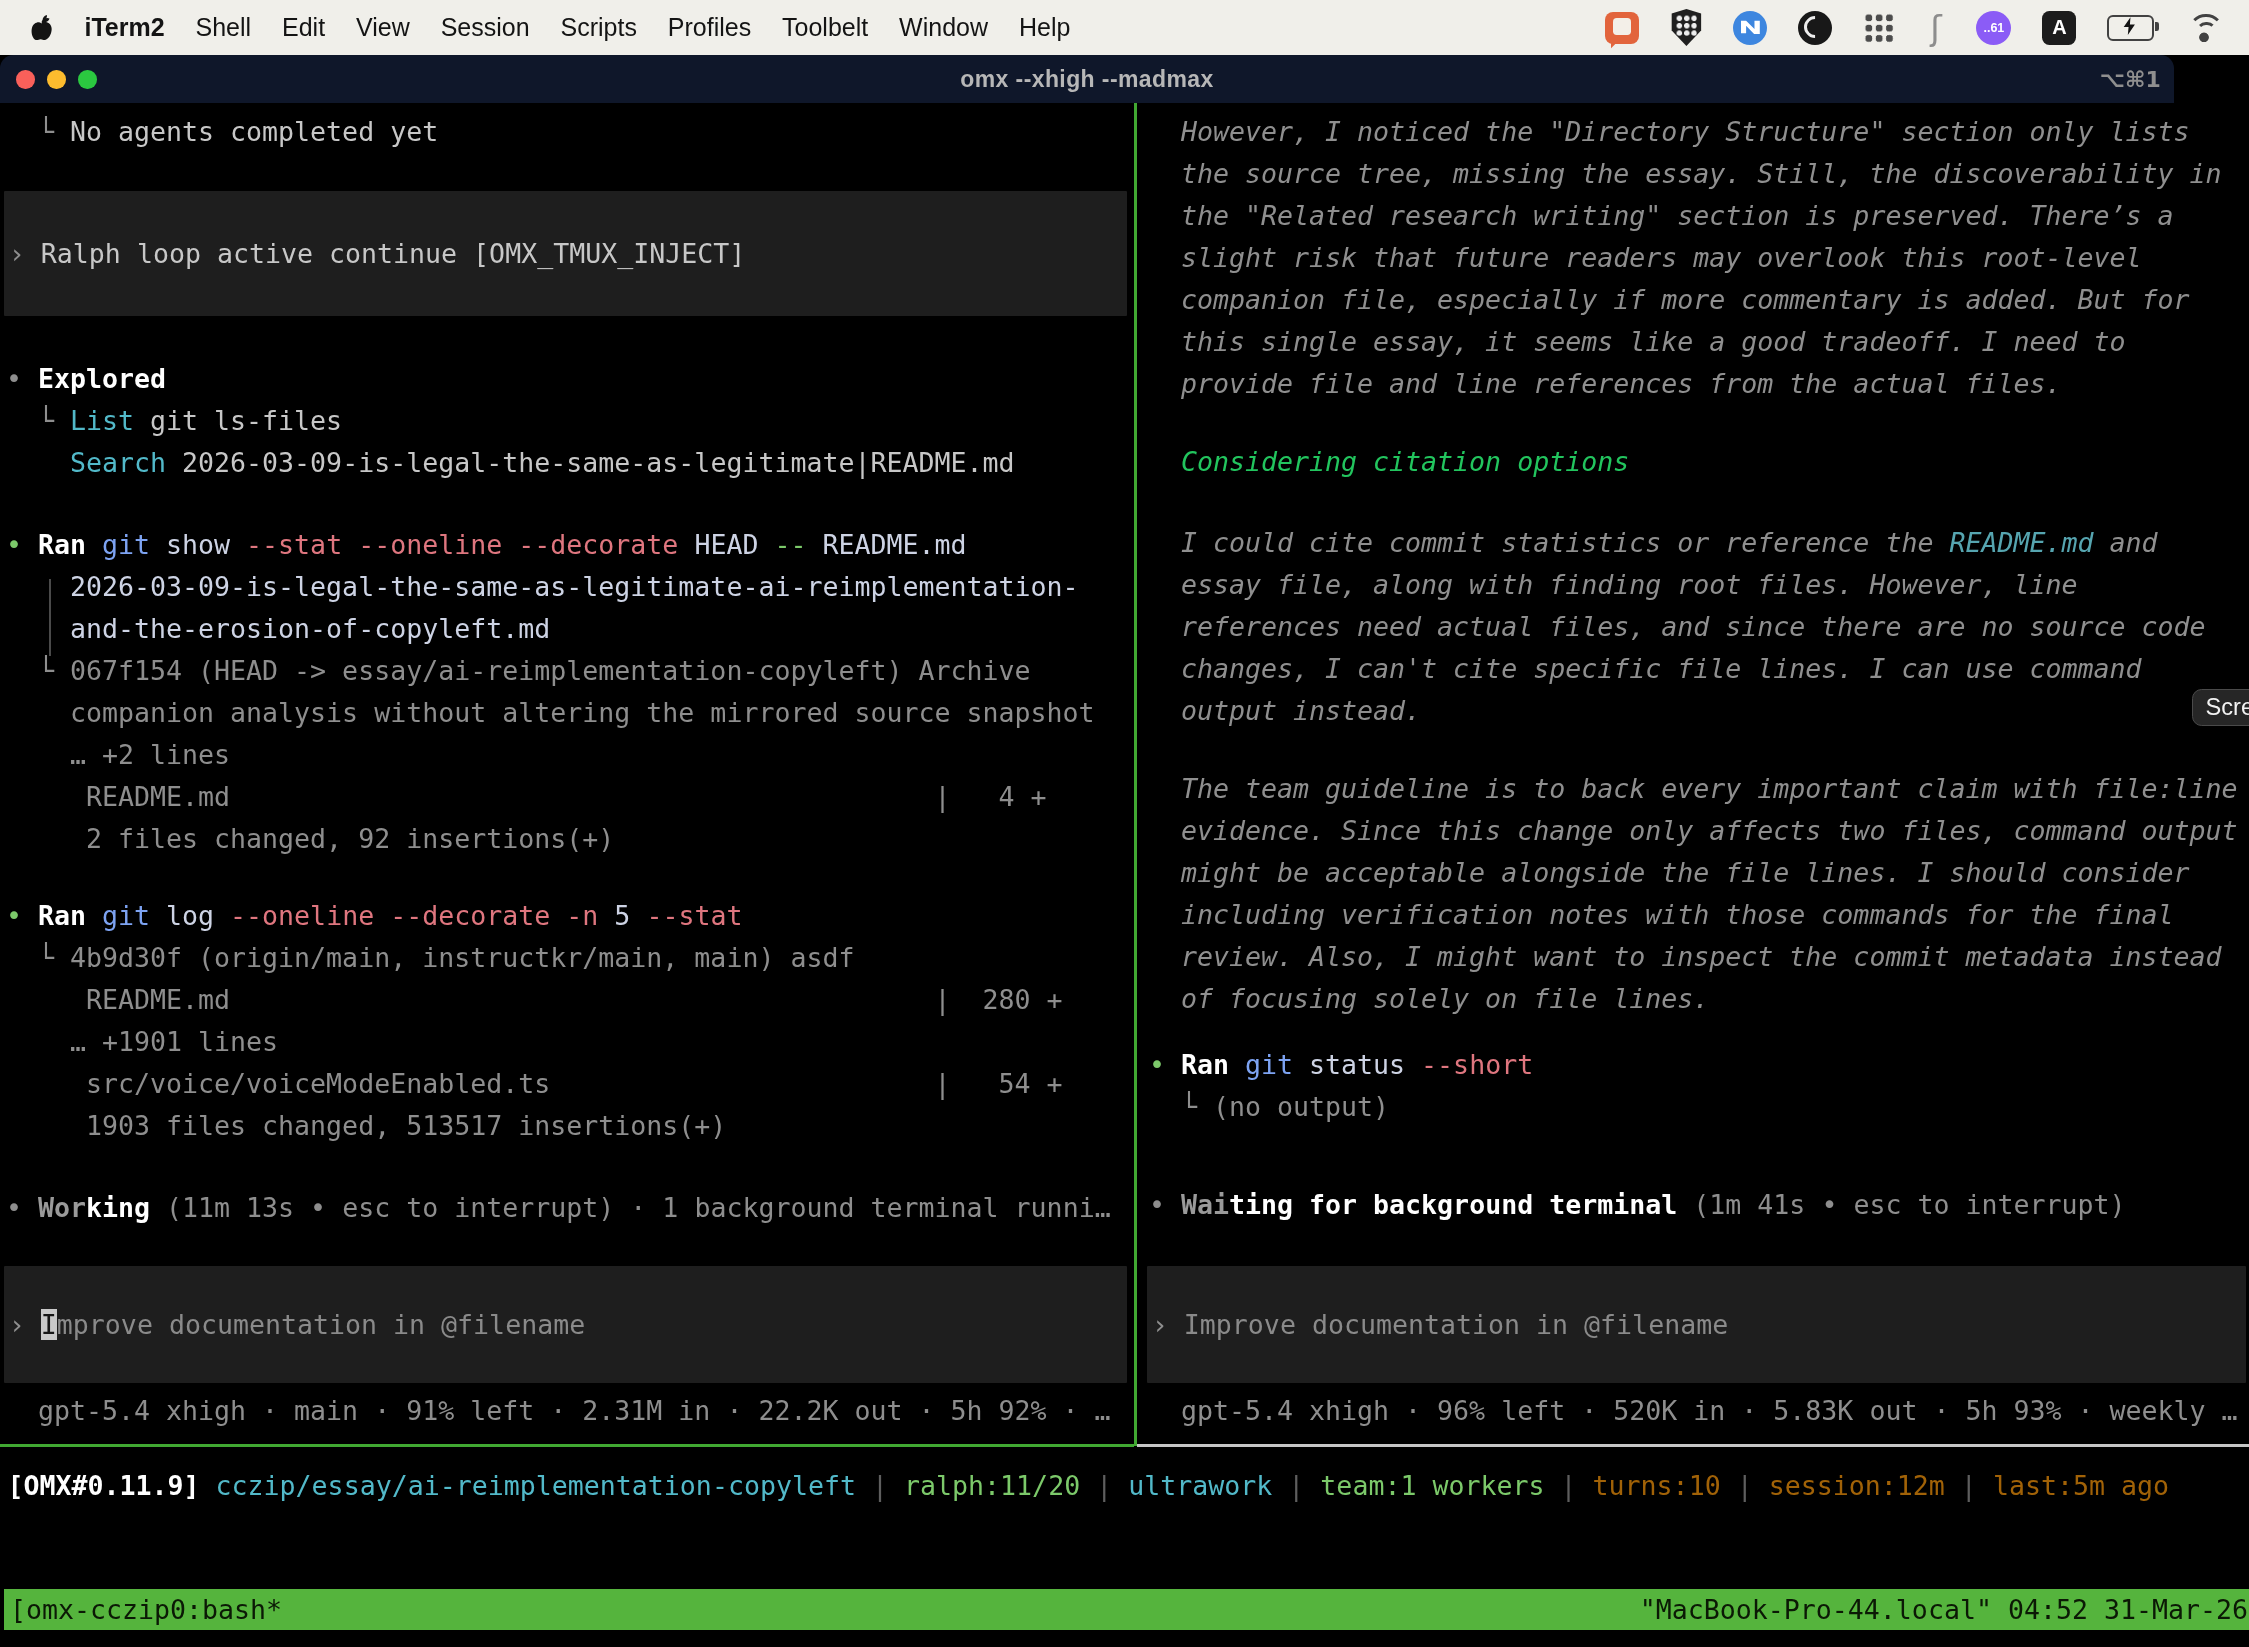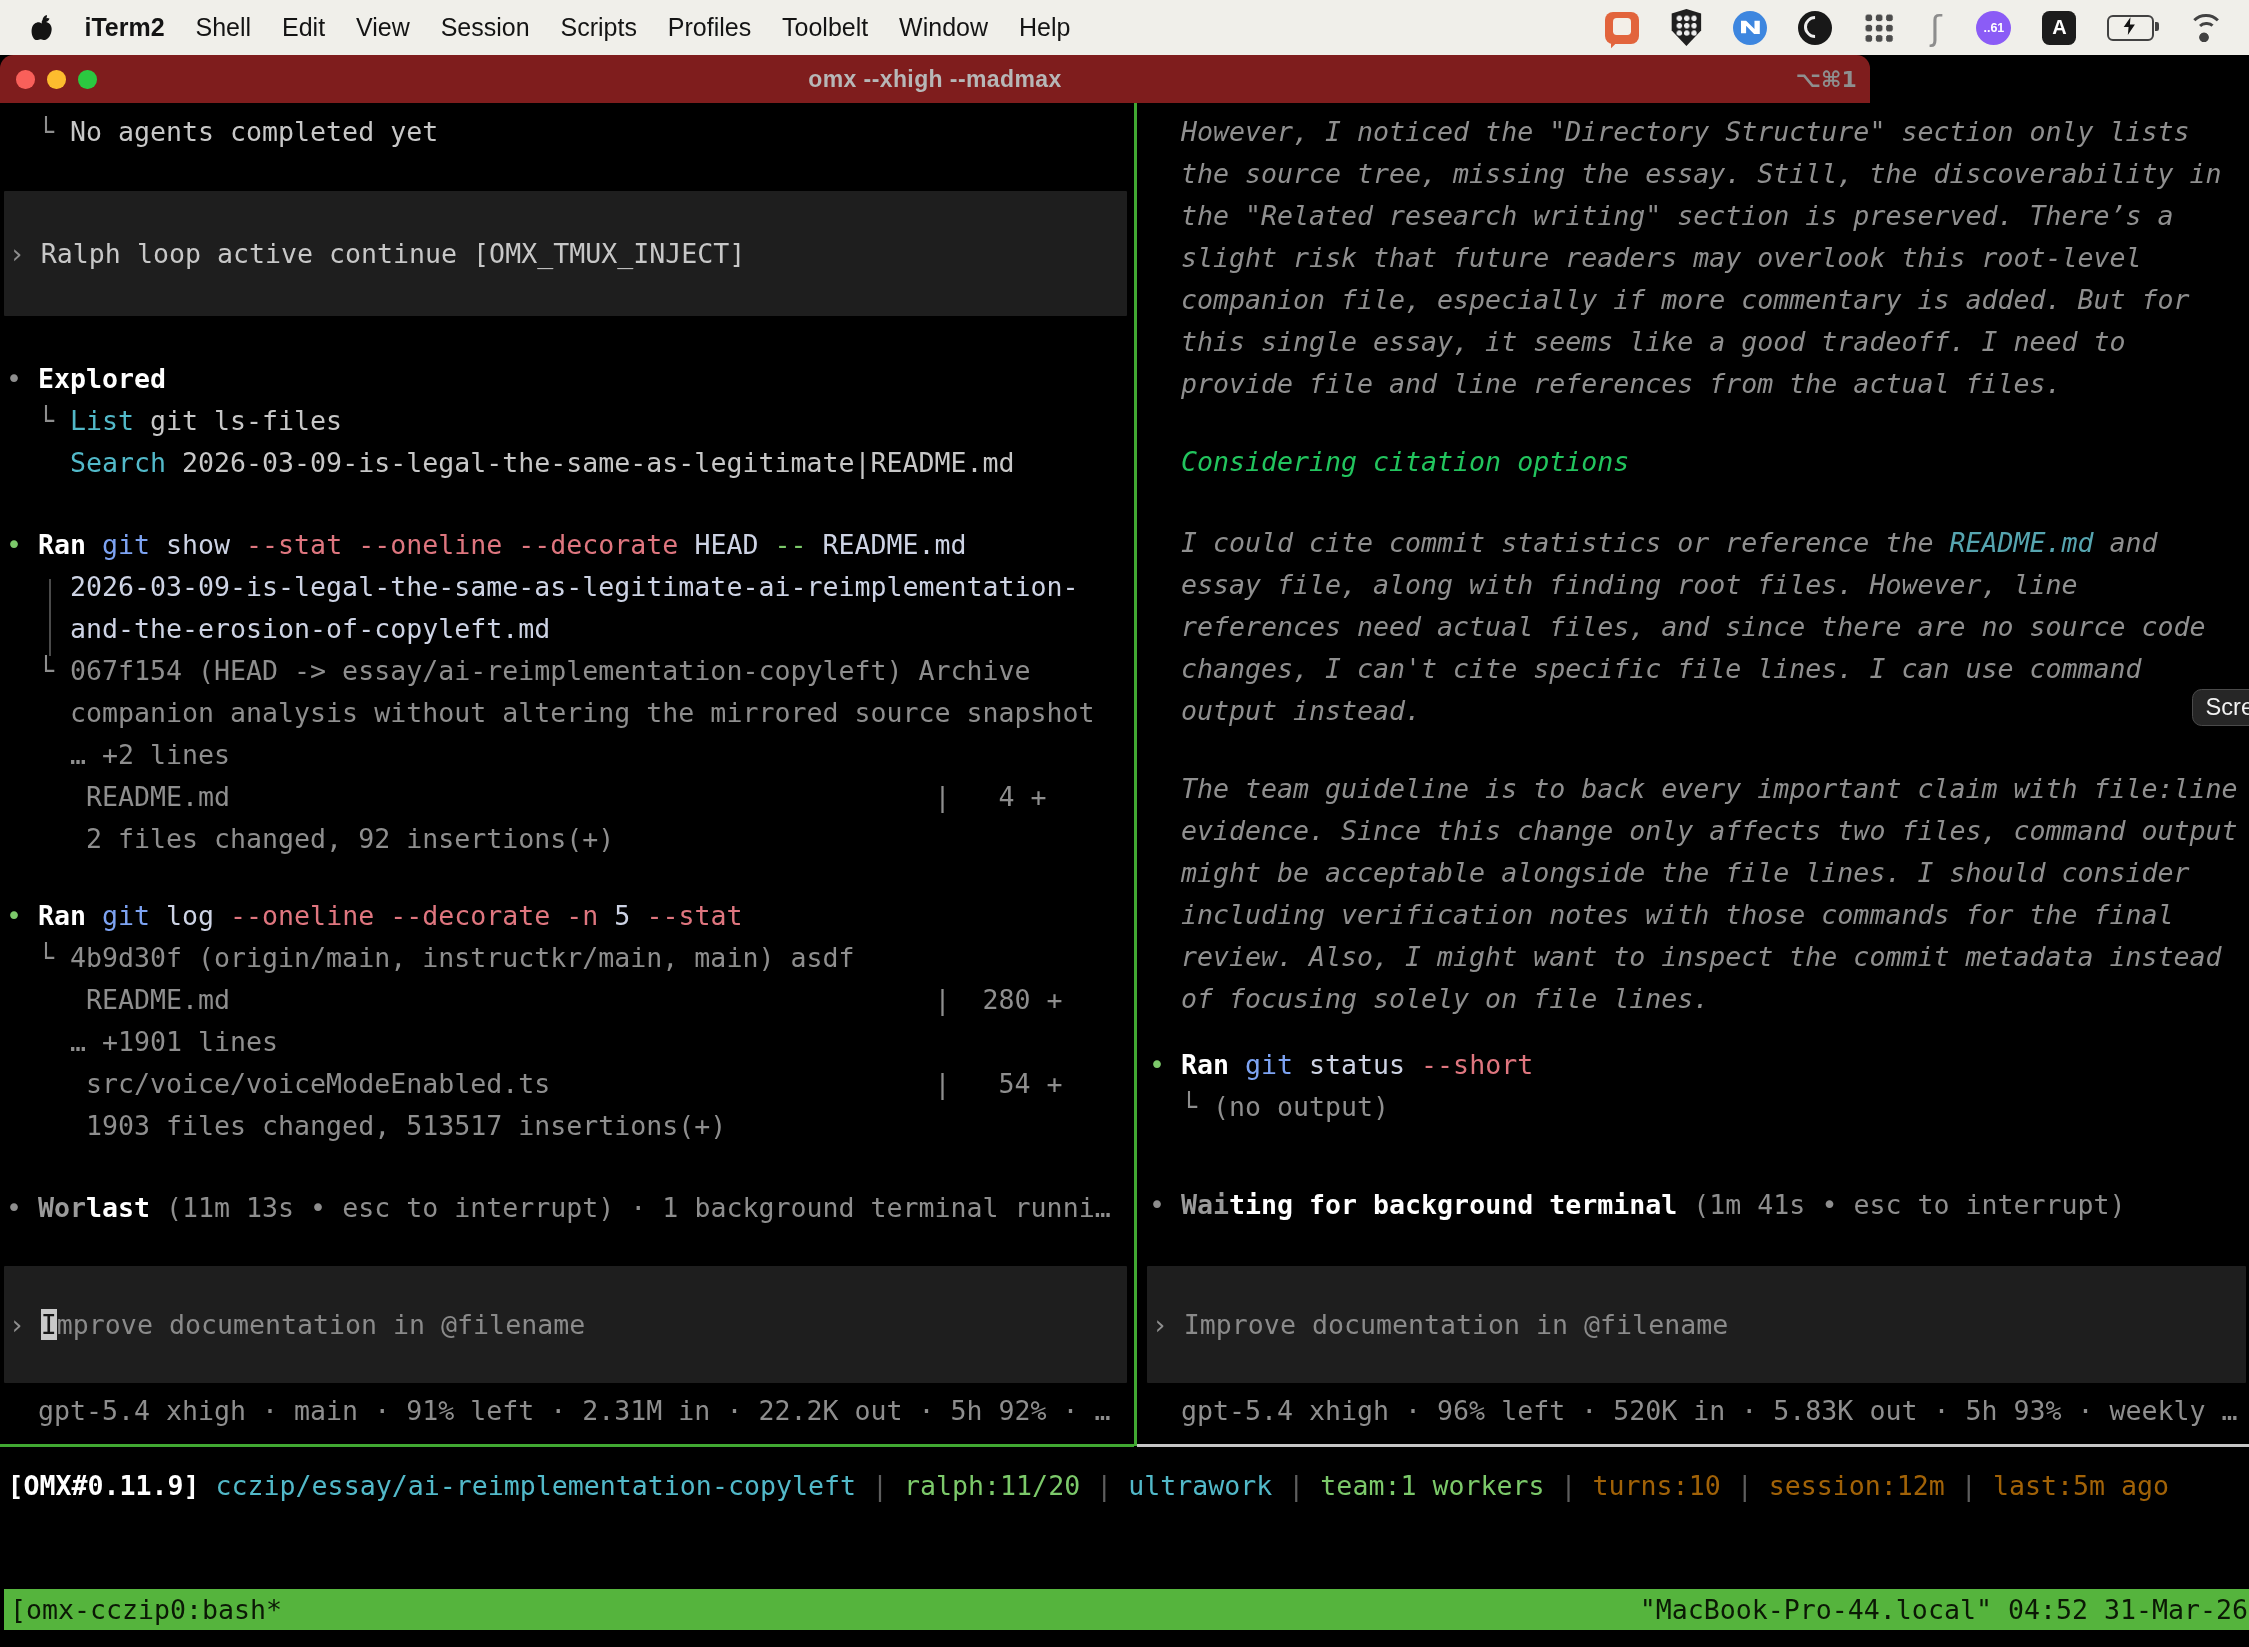--- a/index.html
+++ b/index.html
@@ -49,21 +49,21 @@
   .battery-charging-icon::after{content:"";position:absolute;left:12.5px;top:0.7px;width:14.8px;height:17.7px;
       background:#141414;clip-path:polygon(58% 0%,12% 55%,45% 55%,40% 100%,88% 42%,54% 42%)}
   .wifi-icon{width:38px;height:29.5px;
       background:radial-gradient(circle at 50% 84%,#424242 4.4px,transparent 5.2px)}
   .wifi-icon::before{content:"";position:absolute;left:3px;top:1.5px;width:29.5px;height:29.5px;
       border:3.7px solid #424242;border-radius:50%;clip-path:polygon(50% 50%,-12% -12%,112% -12%)}
   .wifi-icon::after{content:"";position:absolute;left:10.3px;top:8.9px;width:14.8px;height:14.8px;
       border:3.7px solid #424242;border-radius:50%;clip-path:polygon(50% 50%,-15% -15%,115% -15%)}
 
   
-  .titlebar{position:absolute;top:55px;left:0;width:1870px;height:49px;background:#7f1d1d;
+  .titlebar{position:absolute;top:55px;left:0;width:2174px;height:49px;background:#0f172a;
             border-radius:13.3px 13.3px 0 0;display:flex;align-items:center;padding-left:16px;box-sizing:border-box}
   .tlight{width:18.5px;height:18.5px;border-radius:50%;margin-right:12.5px}
   .tl-close{background:#f9605a}.tl-min{background:#fdbc2e}.tl-zoom{background:#2bc840}
   .wtitle{position:absolute;left:0;right:0;text-align:center;color:#b7b7b7;
           font:700 23px "Liberation Sans","DejaVu Sans",sans-serif;letter-spacing:0.4px}
   .wshortcut{position:absolute;right:13.3px;top:0;height:49px;display:flex;align-items:center;
           color:#8f8f8f;font:700 22px "DejaVu Sans",sans-serif}
 
   
   .term{position:absolute;top:103px;left:0;width:2250px;height:1345px;background:#000}
@@ -155,21 +155,21 @@
     <span class="wshortcut">⌥⌘1</span>
   </div>
 
   <div class="term">
     <div class="pane" id="pane-left">
         <div class="tblock" style="top: 0px;"><div class="tline"><span class="c-d">  └ </span><span class="c-g">No agents completed yet</span></div></div>
         <div class="tblock ibox" style="top: 80px; height: 125px;"><div class="tline"><span class="c-d">› </span><span class="c-g">Ralph loop active continue [OMX_TMUX_INJECT]</span></div></div>
         <div class="tblock" style="top: 247px;"><div class="tline"><span class="c-d">• </span><span class="c-w">Explored</span></div><div class="tline"><span class="c-d">  └ </span><span class="c-cy">List</span><span class="c-g"> git ls-files</span></div><div class="tline"><span class="c-g">    </span><span class="c-cy">Search</span><span class="c-g"> 2026-03-09-is-legal-the-same-as-legitimate|README.md</span></div></div>
         <div class="tblock" style="top: 413px;"><div class="tline"><span class="c-gr">• </span><span class="c-w">Ran </span><span class="c-bl">git </span><span class="c-lv">show </span><span class="c-pk">--stat --oneline --decorate </span><span class="c-lv">HEAD </span><span class="c-gr">-- </span><span class="c-lv">README.md</span></div><div class="tline"><span class="c-lv">    2026-03-09-is-legal-the-same-as-legitimate-ai-reimplementation-</span></div><div class="tline"><span class="c-lv">    and-the-erosion-of-copyleft.md</span></div><div class="tline"><span class="c-d">  └ </span><span class="c-d">067f154 (HEAD -&gt; essay/ai-reimplementation-copyleft) Archive</span></div><div class="tline"><span class="c-d">    companion analysis without altering the mirrored source snapshot</span></div><div class="tline"><span class="c-d">    … +2 lines</span></div><div class="tline"><span class="c-d">     README.md                                            |   4 +</span></div><div class="tline"><span class="c-d">     2 files changed, 92 insertions(+)</span></div><div class="vline" style="left: 49px; top: 55px; height: 77px;"></div></div>
         <div class="tblock" style="top: 784px;"><div class="tline"><span class="c-gr">• </span><span class="c-w">Ran </span><span class="c-bl">git </span><span class="c-lv">log </span><span class="c-pk">--oneline --decorate </span><span class="c-pk">-n </span><span class="c-lv">5 </span><span class="c-pk">--stat</span></div><div class="tline"><span class="c-d">  └ </span><span class="c-d">4b9d30f (origin/main, instructkr/main, main) asdf</span></div><div class="tline"><span class="c-d">     README.md                                            |  280 +</span></div><div class="tline"><span class="c-d">    … +1901 lines</span></div><div class="tline"><span class="c-d">     src/voice/voiceModeEnabled.ts                        |   54 +</span></div><div class="tline"><span class="c-d">     1903 files changed, 513517 insertions(+)</span></div></div>
-        <div class="tblock" style="top: 1076px;"><div class="tline"><span class="c-d">• </span><span class="c-wb">Wor</span><span class="c-w">last</span><span class="c-d"> (11m 13s • esc to interrupt) · 1 background terminal runni…</span></div></div>
+        <div class="tblock" style="top: 1076px;"><div class="tline"><span class="c-d">• </span><span class="c-wb">Wor</span><span class="c-w">king</span><span class="c-d"> (11m 13s • esc to interrupt) · 1 background terminal runni…</span></div></div>
         <div class="tblock ibox" style="top: 1155px; height: 117px;"><div class="tline"><span class="c-d">› </span><span class="c-cur">I</span><span class="c-ph">mprove documentation in @filename</span></div></div>
         <div class="tblock" style="top: 1279px;"><div class="tline"><span class="c-d">  gpt-5.4 xhigh · main · 91% left · 2.31M in · 22.2K out · 5h 92% · …</span></div></div>
       </div>
     <div class="pane" id="pane-right">
         <div class="tblock" style="top: 0px;"><div class="tline"><span class="c-it">  However, I noticed the "Directory Structure" section only lists</span></div><div class="tline"><span class="c-it">  the source tree, missing the essay. Still, the discoverability in</span></div><div class="tline"><span class="c-it">  the "Related research writing" section is preserved. There’s a</span></div><div class="tline"><span class="c-it">  slight risk that future readers may overlook this root-level</span></div><div class="tline"><span class="c-it">  companion file, especially if more commentary is added. But for</span></div><div class="tline"><span class="c-it">  this single essay, it seems like a good tradeoff. I need to</span></div><div class="tline"><span class="c-it">  provide file and line references from the actual files.</span></div></div>
         <div class="tblock" style="top: 330px;"><div class="tline"><span class="c-itb">  Considering citation options</span></div></div>
         <div class="tblock" style="top: 411px;"><div class="tline"><span class="c-it">  I could cite commit statistics or reference the </span><span class="c-tl">README.md</span><span class="c-it"> and</span></div><div class="tline"><span class="c-it">  essay file, along with finding root files. However, line</span></div><div class="tline"><span class="c-it">  references need actual files, and since there are no source code</span></div><div class="tline"><span class="c-it">  changes, I can't cite specific file lines. I can use command</span></div><div class="tline"><span class="c-it">  output instead.</span></div></div>
         <div class="tblock" style="top: 657px;"><div class="tline"><span class="c-it">  The team guideline is to back every important claim with file:line</span></div><div class="tline"><span class="c-it">  evidence. Since this change only affects two files, command output</span></div><div class="tline"><span class="c-it">  might be acceptable alongside the file lines. I should consider</span></div><div class="tline"><span class="c-it">  including verification notes with those commands for the final</span></div><div class="tline"><span class="c-it">  review. Also, I might want to inspect the commit metadata instead</span></div><div class="tline"><span class="c-it">  of focusing solely on file lines.</span></div></div>
         <div class="tblock" style="top: 933px;"><div class="tline"><span class="c-gr">• </span><span class="c-w">Ran </span><span class="c-bl">git </span><span class="c-lv">status </span><span class="c-pk">--short</span></div><div class="tline"><span class="c-d">  └ </span><span class="c-d">(no output)</span></div></div>
         <div class="tblock" style="top: 1073px;"><div class="tline"><span class="c-d">• </span><span class="c-wb">Wai</span><span class="c-w">ting for background terminal</span><span class="c-d"> (1m 41s • esc to interrupt)</span></div></div>

